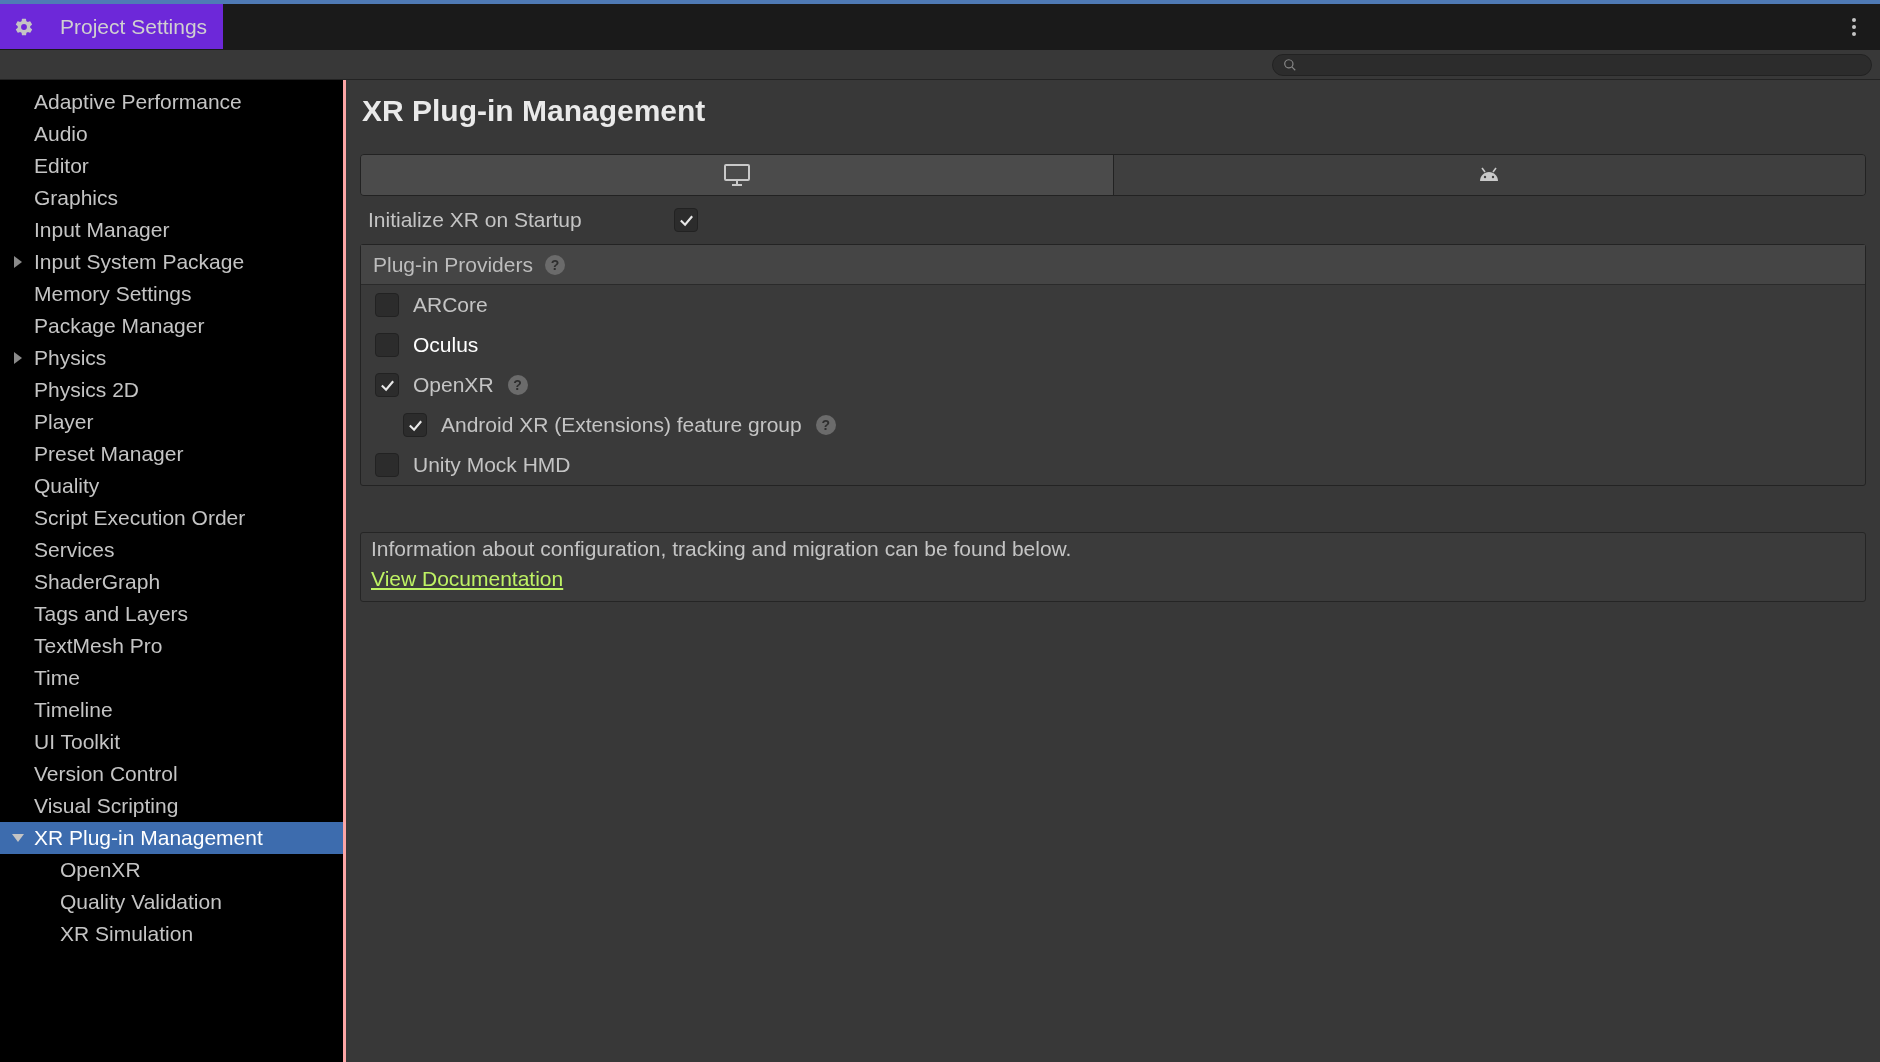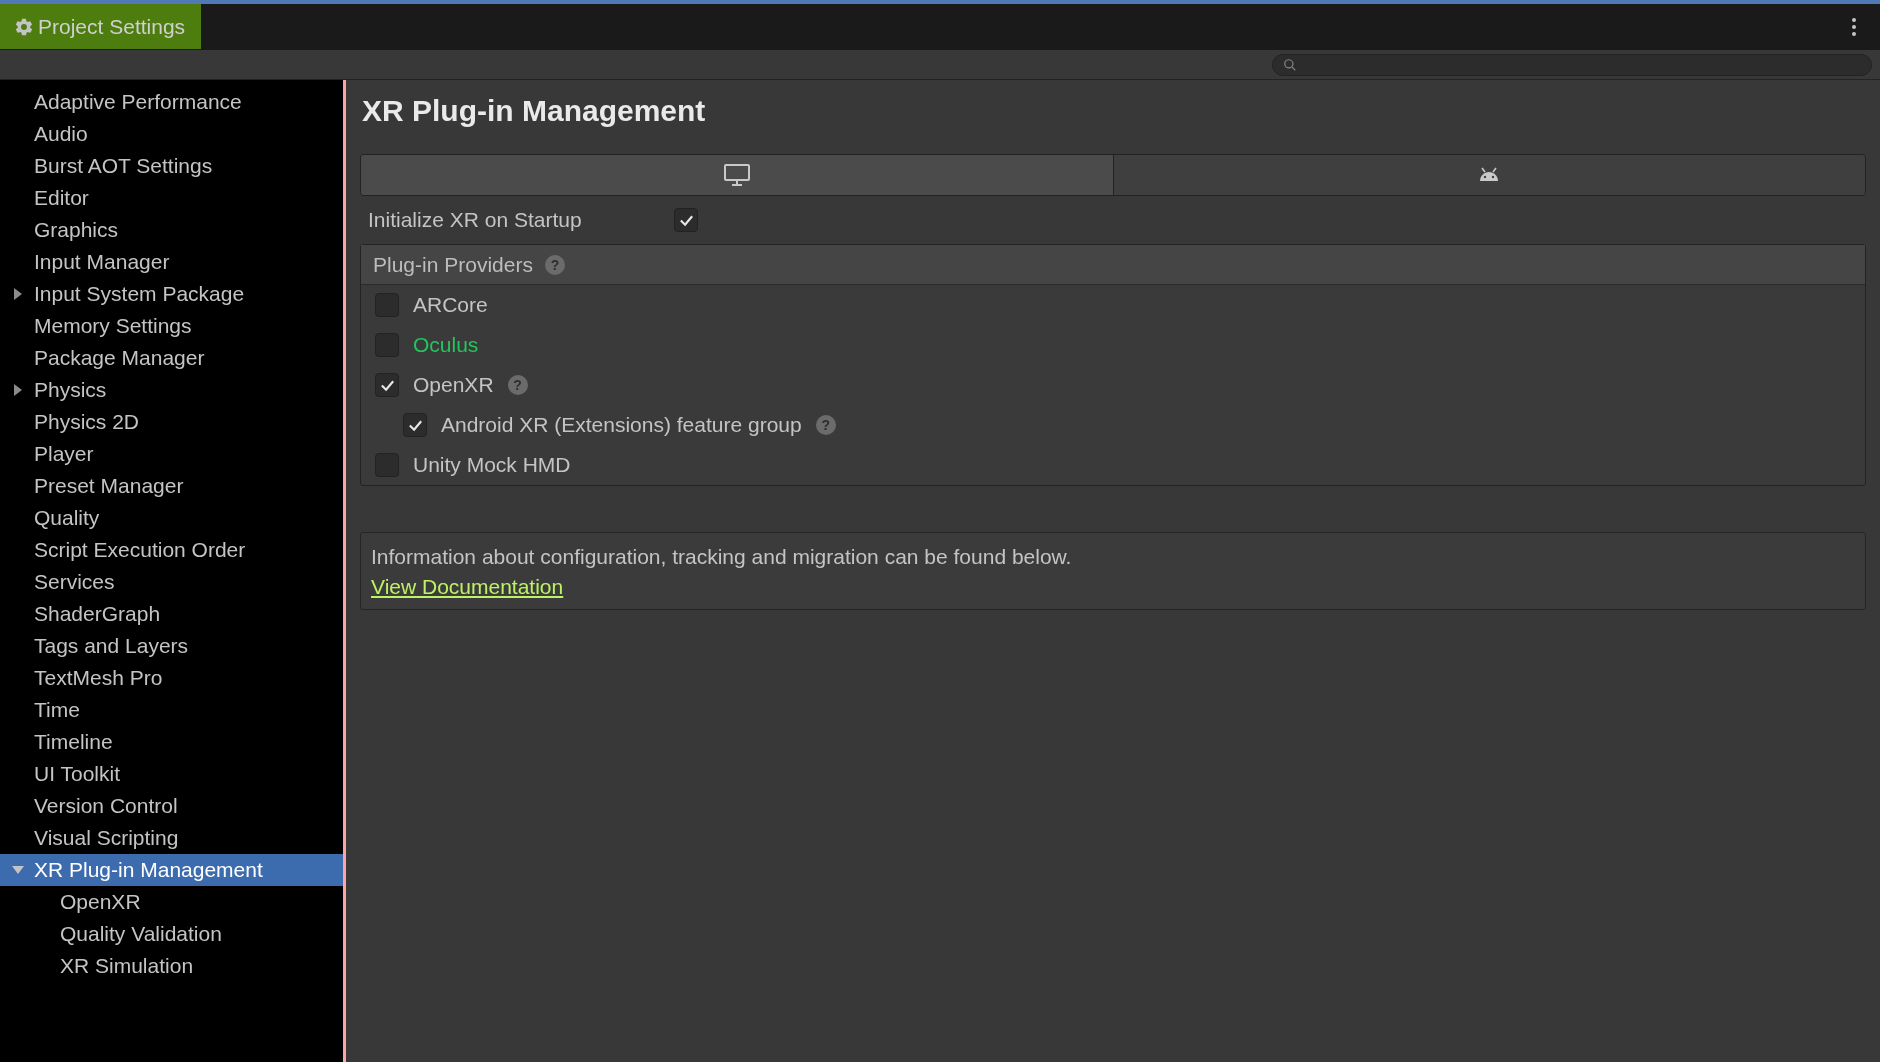--- a/index.html
+++ b/index.html
@@ -22,25 +22,25 @@
   
   .tabbar {
     height: 46px;
     background: #1a1a1a;
     display: flex;
     align-items: stretch;
     border-bottom: 1px solid #1a1a1a;
     position: relative;
   }
   .tab {
-    background: #4d7c0f;
+    background: #6d28d9;
     display: flex;
     align-items: center;
     padding: 0 16px 0 14px;
-    gap: 4px;
+    gap: 26px;
     color: #d0d0d0;
     font-size: 21px;
   }
   .tab .gear { width: 20px; height: 20px; }
   .tabbar .kebab {
     position: absolute;
     right: 12px;
     top: 0;
     height: 46px;
     width: 28px;
@@ -192,28 +192,28 @@
     font-weight: 700;
   }
   .provider-row {
     display: flex;
     align-items: center;
     gap: 14px;
     padding: 8px 14px;
     font-size: 21px;
     color: #c4c4c4;
   }
-  .provider-row.dim { color: #22c55e; }
+  .provider-row.dim { color: #ffffff; }
   .provider-row .sub { margin-left: 28px; }
   .info-box {
     margin-top: 46px;
     border: 1px solid #252525;
     background: #3b3b3b;
     border-radius: 3px;
-    padding: 12px 10px 10px 10px;
+    padding: 4px 10px 10px 10px;
   }
   .info-box .txt { color: #c4c4c4; font-size: 21px; }
   .info-box a {
     display: inline-block;
     margin-top: 6px;
     color: #bef264;
     font-size: 21px;
     text-decoration: underline;
   }
   svg { display: block; }
@@ -249,23 +249,20 @@
     </div>
   </div>
 
   <div class="body">
     <div class="sidebar" id="sidebar">
         <div class="sidebar-item">
           <span>Adaptive Performance</span>
         </div>
         <div class="sidebar-item">
           <span>Audio</span>
-        </div>
-        <div class="sidebar-item">
-          <span>Burst AOT Settings</span>
         </div>
         <div class="sidebar-item">
           <span>Editor</span>
         </div>
         <div class="sidebar-item">
           <span>Graphics</span>
         </div>
         <div class="sidebar-item">
           <span>Input Manager</span>
         </div>

